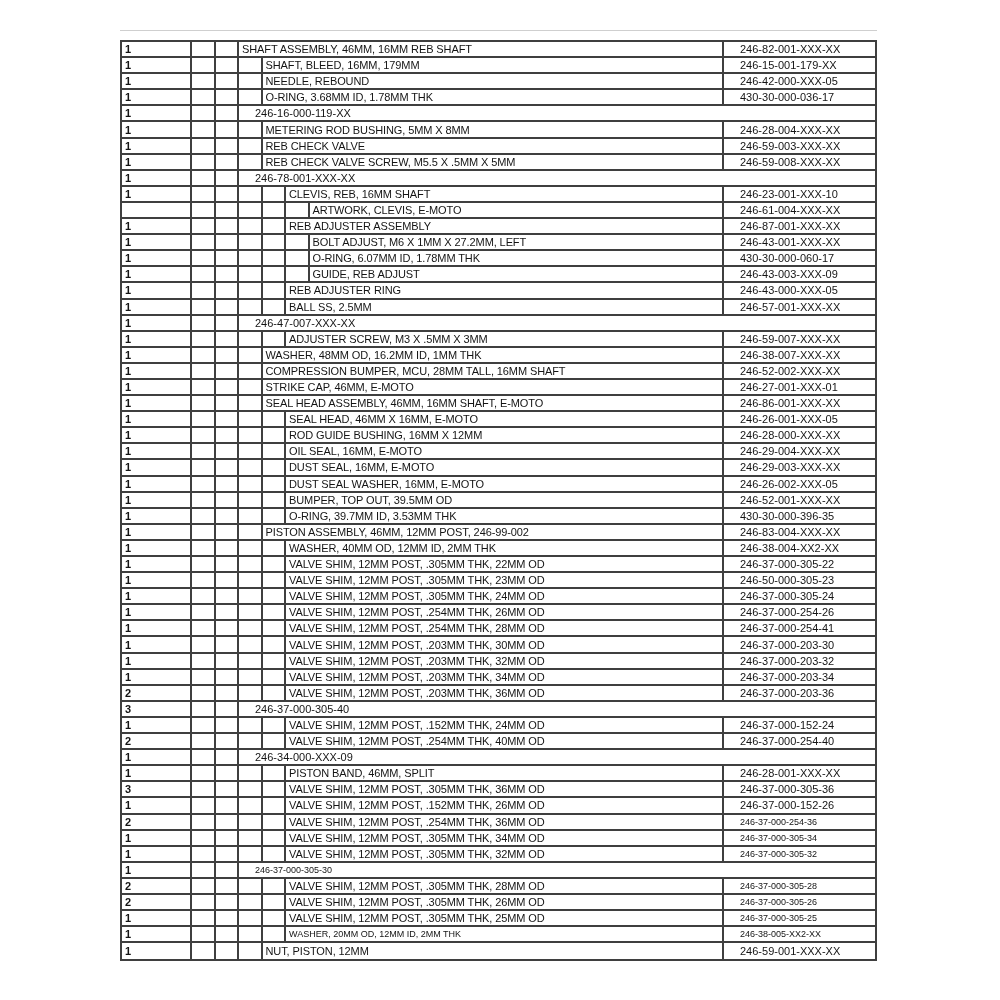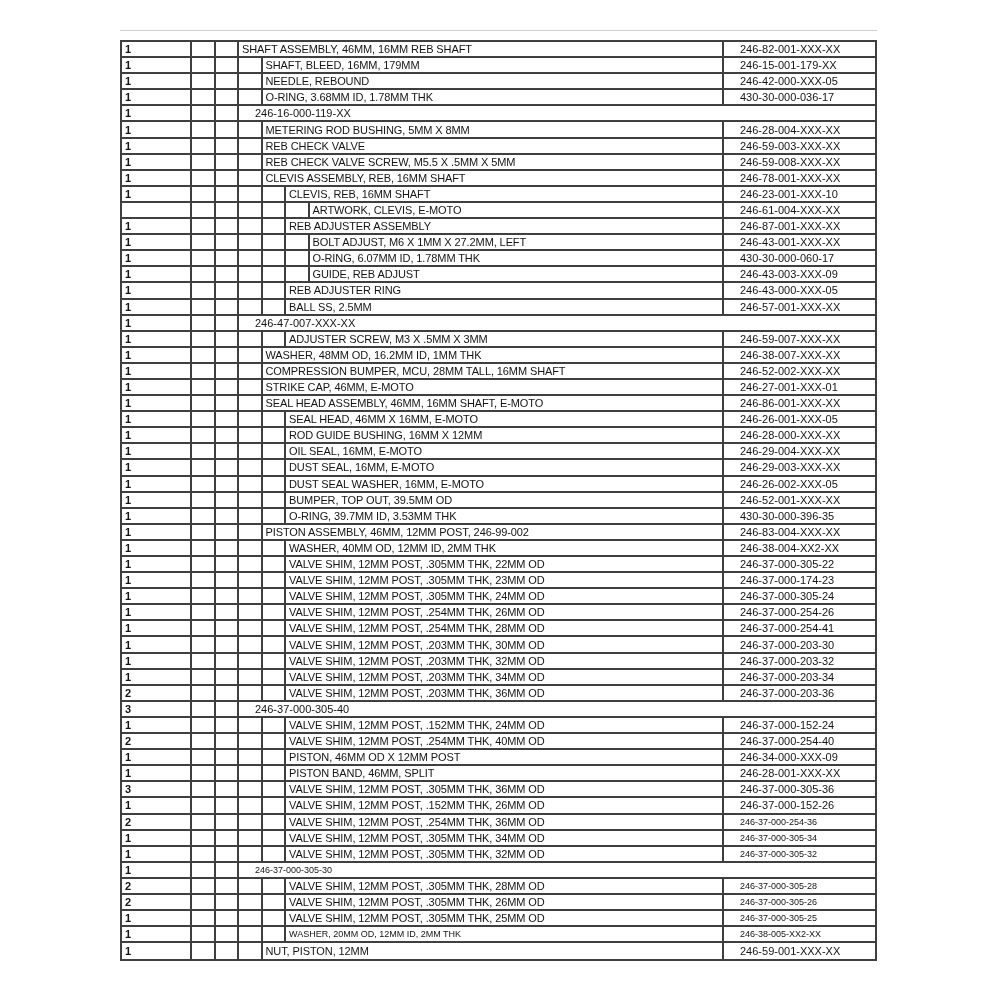--- a/index.html
+++ b/index.html
@@ -114,24 +114,20 @@
       <div class="cell desc">
         <div class="indent"></div>
         <span class="dtext">REB CHECK VALVE SCREW, M5.5 X .5MM X 5MM</span>
       </div>
       <div class="cell part">246-59-008-XXX-XX</div>
     </div>
     <div class="row">
       <div class="cell qty">1</div>
       <div class="cell sp"></div>
       <div class="cell sp"></div>
-      <div class="cell desc">
-        <div class="indent"></div>
-        <span class="dtext">CLEVIS ASSEMBLY, REB, 16MM SHAFT</span>
-      </div>
       <div class="cell part">246-78-001-XXX-XX</div>
     </div>
     <div class="row">
       <div class="cell qty">1</div>
       <div class="cell sp"></div>
       <div class="cell sp"></div>
       <div class="cell desc">
         <div class="indent"></div>
         <div class="indent"></div>
         <span class="dtext">CLEVIS, REB, 16MM SHAFT</span>
@@ -387,21 +383,21 @@
     </div>
     <div class="row">
       <div class="cell qty">1</div>
       <div class="cell sp"></div>
       <div class="cell sp"></div>
       <div class="cell desc">
         <div class="indent"></div>
         <div class="indent"></div>
         <span class="dtext">VALVE SHIM, 12MM POST, .305MM THK, 23MM OD</span>
       </div>
-      <div class="cell part">246-37-000-174-23</div>
+      <div class="cell part">246-50-000-305-23</div>
     </div>
     <div class="row">
       <div class="cell qty">1</div>
       <div class="cell sp"></div>
       <div class="cell sp"></div>
       <div class="cell desc">
         <div class="indent"></div>
         <div class="indent"></div>
         <span class="dtext">VALVE SHIM, 12MM POST, .305MM THK, 24MM OD</span>
       </div>
@@ -498,25 +494,20 @@
         <div class="indent"></div>
         <div class="indent"></div>
         <span class="dtext">VALVE SHIM, 12MM POST, .254MM THK, 40MM OD</span>
       </div>
       <div class="cell part">246-37-000-254-40</div>
     </div>
     <div class="row">
       <div class="cell qty">1</div>
       <div class="cell sp"></div>
       <div class="cell sp"></div>
-      <div class="cell desc">
-        <div class="indent"></div>
-        <div class="indent"></div>
-        <span class="dtext">PISTON, 46MM OD X 12MM POST</span>
-      </div>
       <div class="cell part">246-34-000-XXX-09</div>
     </div>
     <div class="row">
       <div class="cell qty">1</div>
       <div class="cell sp"></div>
       <div class="cell sp"></div>
       <div class="cell desc">
         <div class="indent"></div>
         <div class="indent"></div>
         <span class="dtext">PISTON BAND, 46MM, SPLIT</span>

